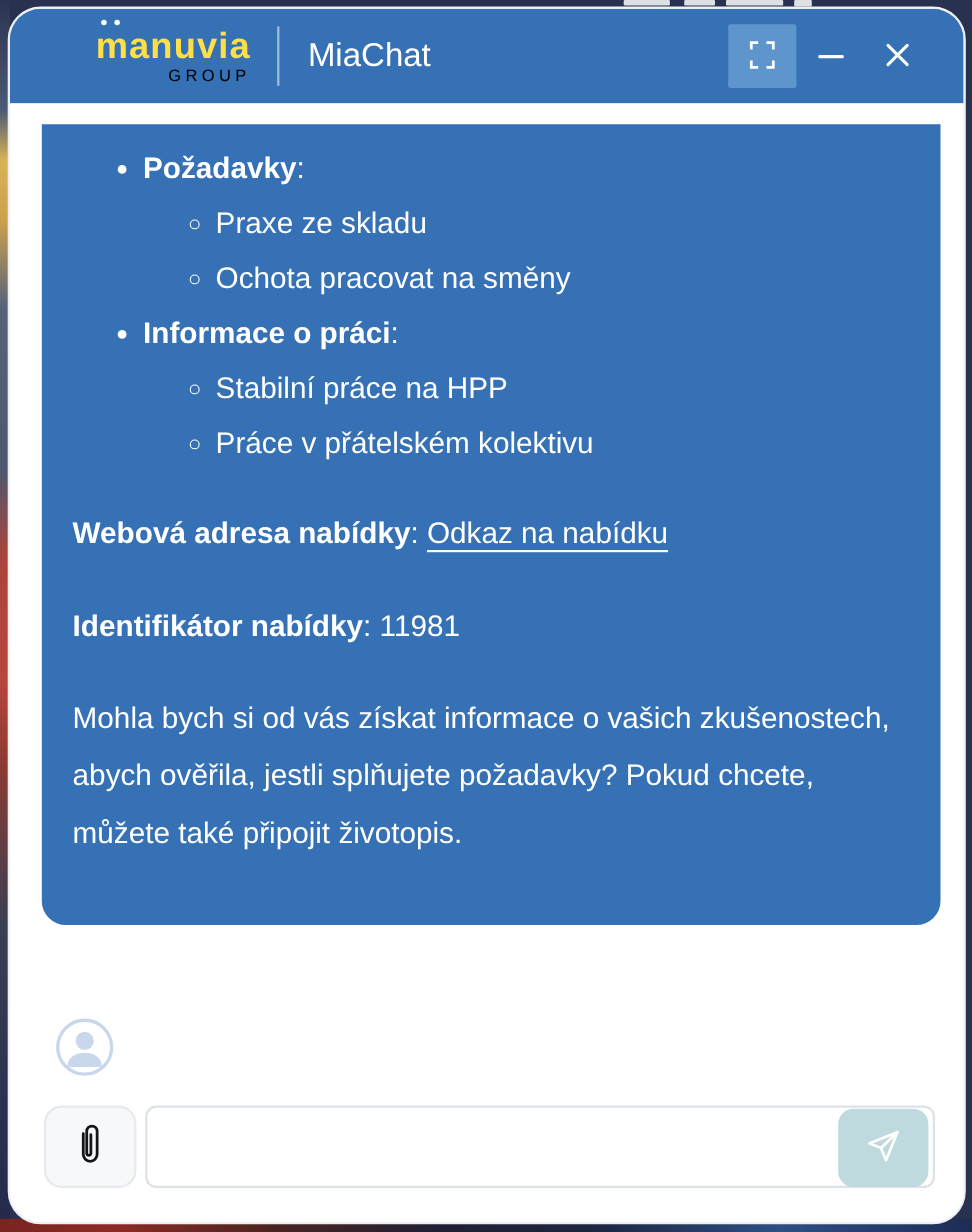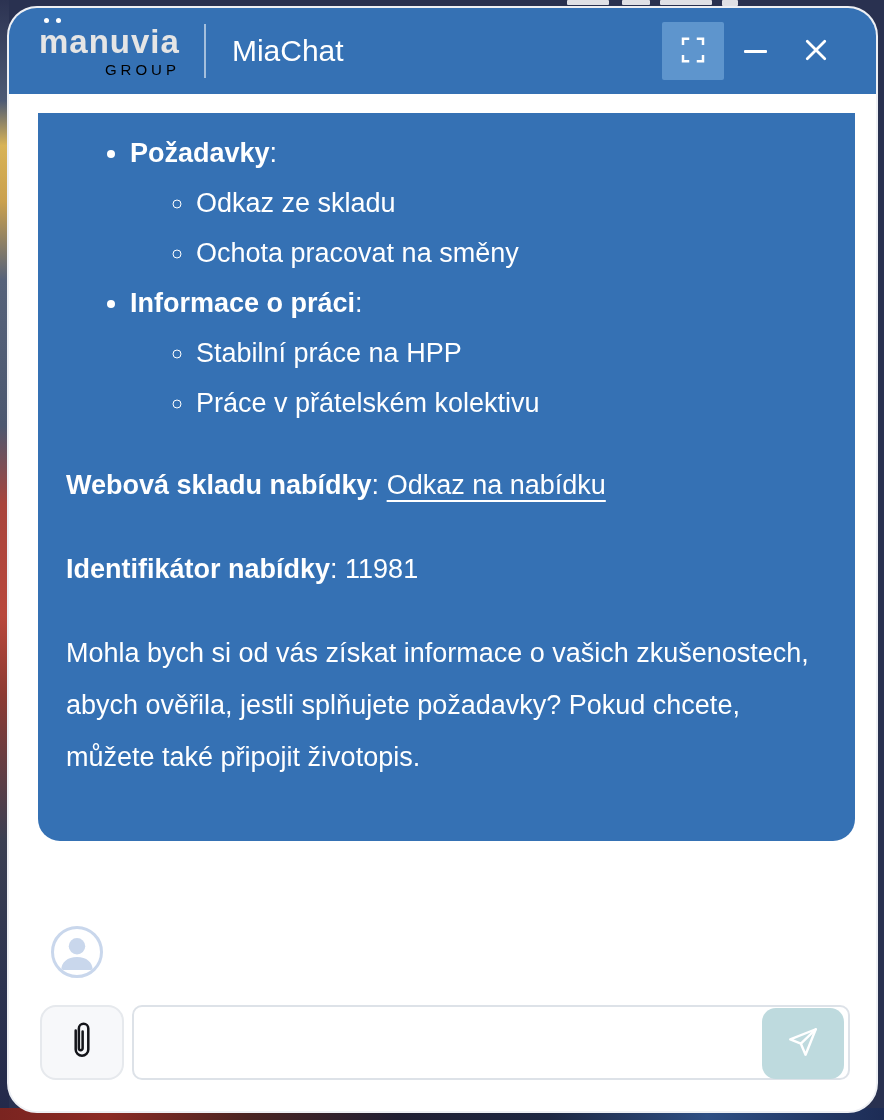--- a/index.html
+++ b/index.html
@@ -34,21 +34,21 @@
   }
 
   
   .header {
     height:86px; background:#3571b4; display:flex; align-items:center;
     padding:0 40px 0 30px; flex:0 0 auto;
   }
   .brand { display:flex; flex-direction:column; align-items:flex-end; color:#fff; }
   .brand-name {
     position:relative; font-size:33px; font-weight:700; letter-spacing:1px;
-    line-height:1; color:#e5e5e5;
+    line-height:1; color:#fde047;margin-left:48px;
   }
   .brand-name .umlaut {
     position:absolute; left:5px; top:-7px; width:5px; height:5px; border-radius:50%;
     background:#fff; box-shadow:12px 0 0 #fff;
   }
   .brand-group { font-size:15px; letter-spacing:4px; color:#000000; margin-top:3px; }
   .header-divider { width:2px; height:54px; background:rgba(255,255,255,0.55); margin:0 26px 0 24px; }
   .app-title { color:#fff; font-size:30px; font-weight:400; }
 
   .controls { margin-left:auto; display:flex; align-items:center; }
@@ -163,35 +163,35 @@
     </div>
   </div>
 
   <div class="chat-area">
     <div class="bubble">
 
       <ul class="lvl1">
         <li>
           <span class="b">Požadavky</span><span>:</span>
           <ul class="lvl2">
-            <li>Odkaz ze skladu</li>
+            <li>Praxe ze skladu</li>
             <li>Ochota pracovat na směny</li>
           </ul>
         </li>
         <li>
           <span class="b">Informace o práci</span><span>:</span>
           <ul class="lvl2">
             <li>Stabilní práce na HPP</li>
             <li>Práce v přátelském kolektivu</li>
           </ul>
         </li>
       </ul>
 
       <p class="p-web">
-        <span class="b">Webová skladu nabídky</span><span>:</span>
+        <span class="b">Webová adresa nabídky</span><span>:</span>
         <a class="msg-link">Odkaz na nabídku</a>
       </p>
 
       <p class="p-id">
         <span class="b">Identifikátor nabídky</span><span>:</span>
         <span>11981</span>
       </p>
 
       <p class="p-close">Mohla bych si od vás získat informace o vašich zkušenostech, abych ověřila, jestli splňujete požadavky? Pokud chcete, můžete také připojit životopis.</p>
     </div>

